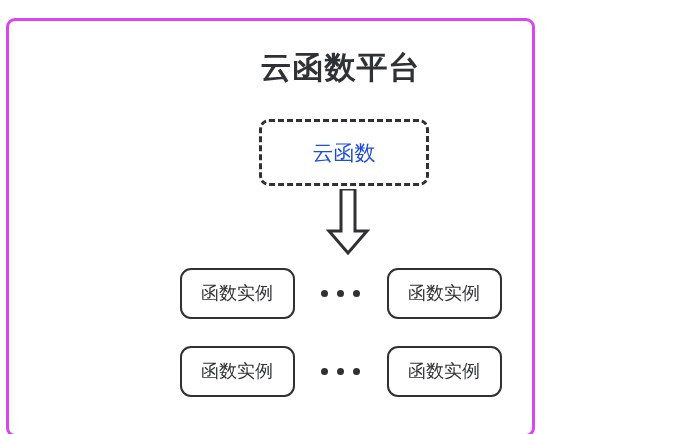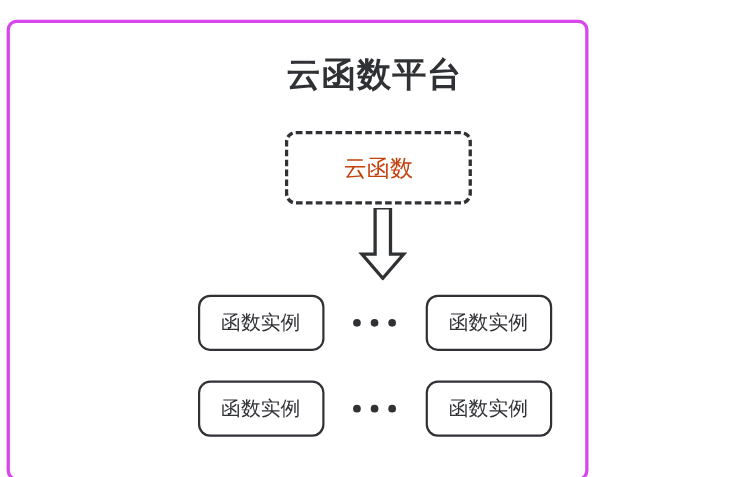--- a/index.html
+++ b/index.html
@@ -56,21 +56,21 @@
     width: 170px;
     height: 67px;
     box-sizing: border-box;
     border: 3px dashed #2f3134;
     border-radius: 10px;
     background: #ffffff;
     display: flex;
     align-items: center;
     justify-content: center;
     font-size: 21px;
-    color: #c2410c;
+    color: #1d4ed8;
   }
 
   
   .flow-arrow {
     position: absolute;
     left: 313px;
     top: 168px;
     width: 52px;
     height: 66px;
   }

